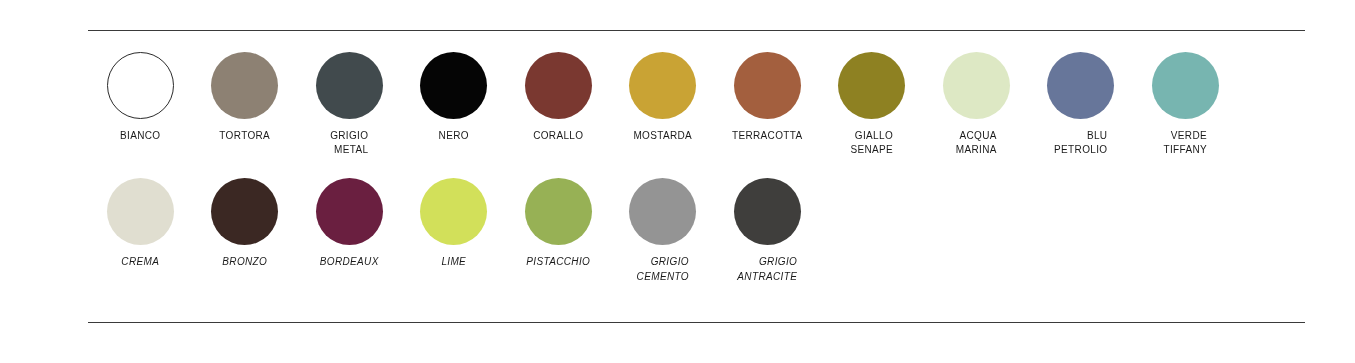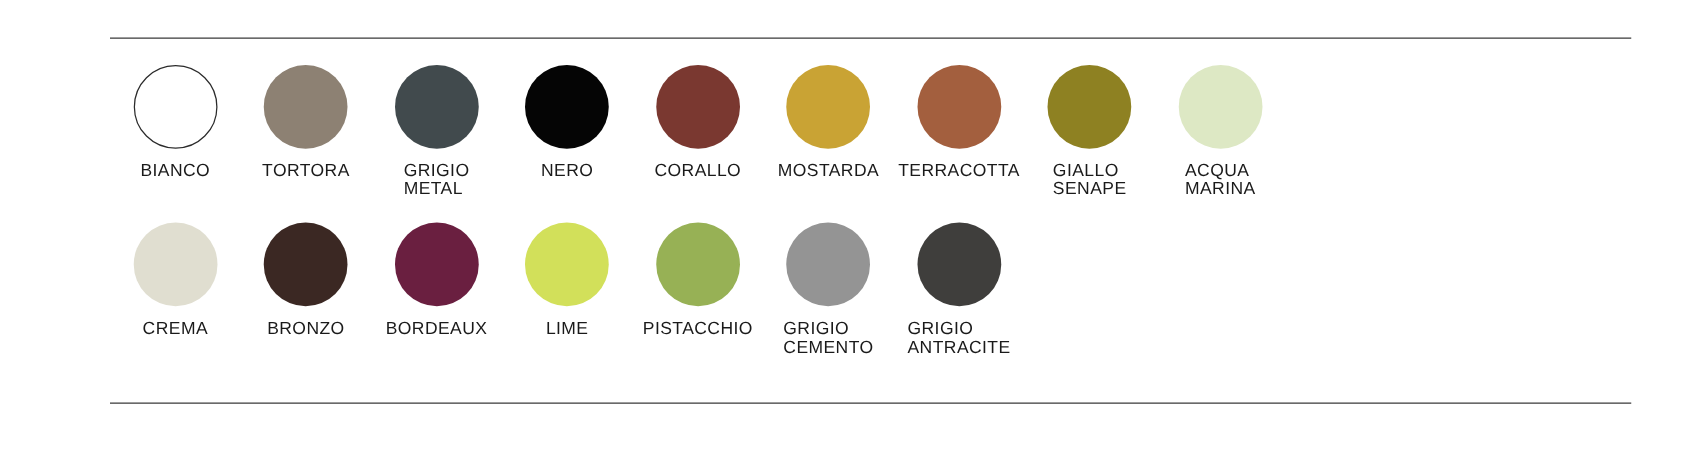--- a/index.html
+++ b/index.html
@@ -40,20 +40,21 @@
   }
 
   .swatch-row {
     display: flex;
     flex-direction: row;
     align-items: flex-start;
     justify-content: flex-start;
   }
   .swatch-row.row-2 {
     margin-top: 21px;
+    font-style: italic;
   }
 
   .swatch {
     width: 104.5px;
     display: flex;
     flex-direction: column;
     align-items: center;
     flex: 0 0 auto;
   }
 
@@ -62,24 +63,24 @@
     height: 67px;
     border-radius: 50%;
     box-sizing: border-box;
   }
   .swatch-dot.outlined {
     border: 1.3px solid #2b2b2b;
   }
 
   .swatch-label {
     margin-top: 10px;
-    font-size: 14px;
+    font-size: 10px;
     line-height: 14.2px;
     letter-spacing: 0.35px;
-    text-align: left;
+    text-align: right;
     text-transform: uppercase;
     color: #1a1a1a;
     white-space: pre-line;
     max-width: 100px;
   }
 </style>
 </head>
 <body>
 
 <div class="palette-sheet">
@@ -120,20 +121,30 @@
         <div class="swatch">
           <div class="swatch-dot" style="background: rgb(142, 129, 34);"></div>
           <div class="swatch-label">GIALLO
 SENAPE</div>
         </div>
         <div class="swatch">
           <div class="swatch-dot" style="background: rgb(221, 232, 196);"></div>
           <div class="swatch-label">ACQUA
 MARINA</div>
         </div>
+        <div class="swatch">
+          <div class="swatch-dot" style="background: rgb(103, 118, 154);"></div>
+          <div class="swatch-label">BLU
+PETROLIO</div>
+        </div>
+        <div class="swatch">
+          <div class="swatch-dot" style="background: rgb(119, 181, 176);"></div>
+          <div class="swatch-label">VERDE
+TIFFANY</div>
+        </div>
       </div>
     <div class="swatch-row row-2">
         <div class="swatch">
           <div class="swatch-dot" style="background: rgb(224, 222, 208);"></div>
           <div class="swatch-label">CREMA</div>
         </div>
         <div class="swatch">
           <div class="swatch-dot" style="background: rgb(59, 40, 35);"></div>
           <div class="swatch-label">BRONZO</div>
         </div>

